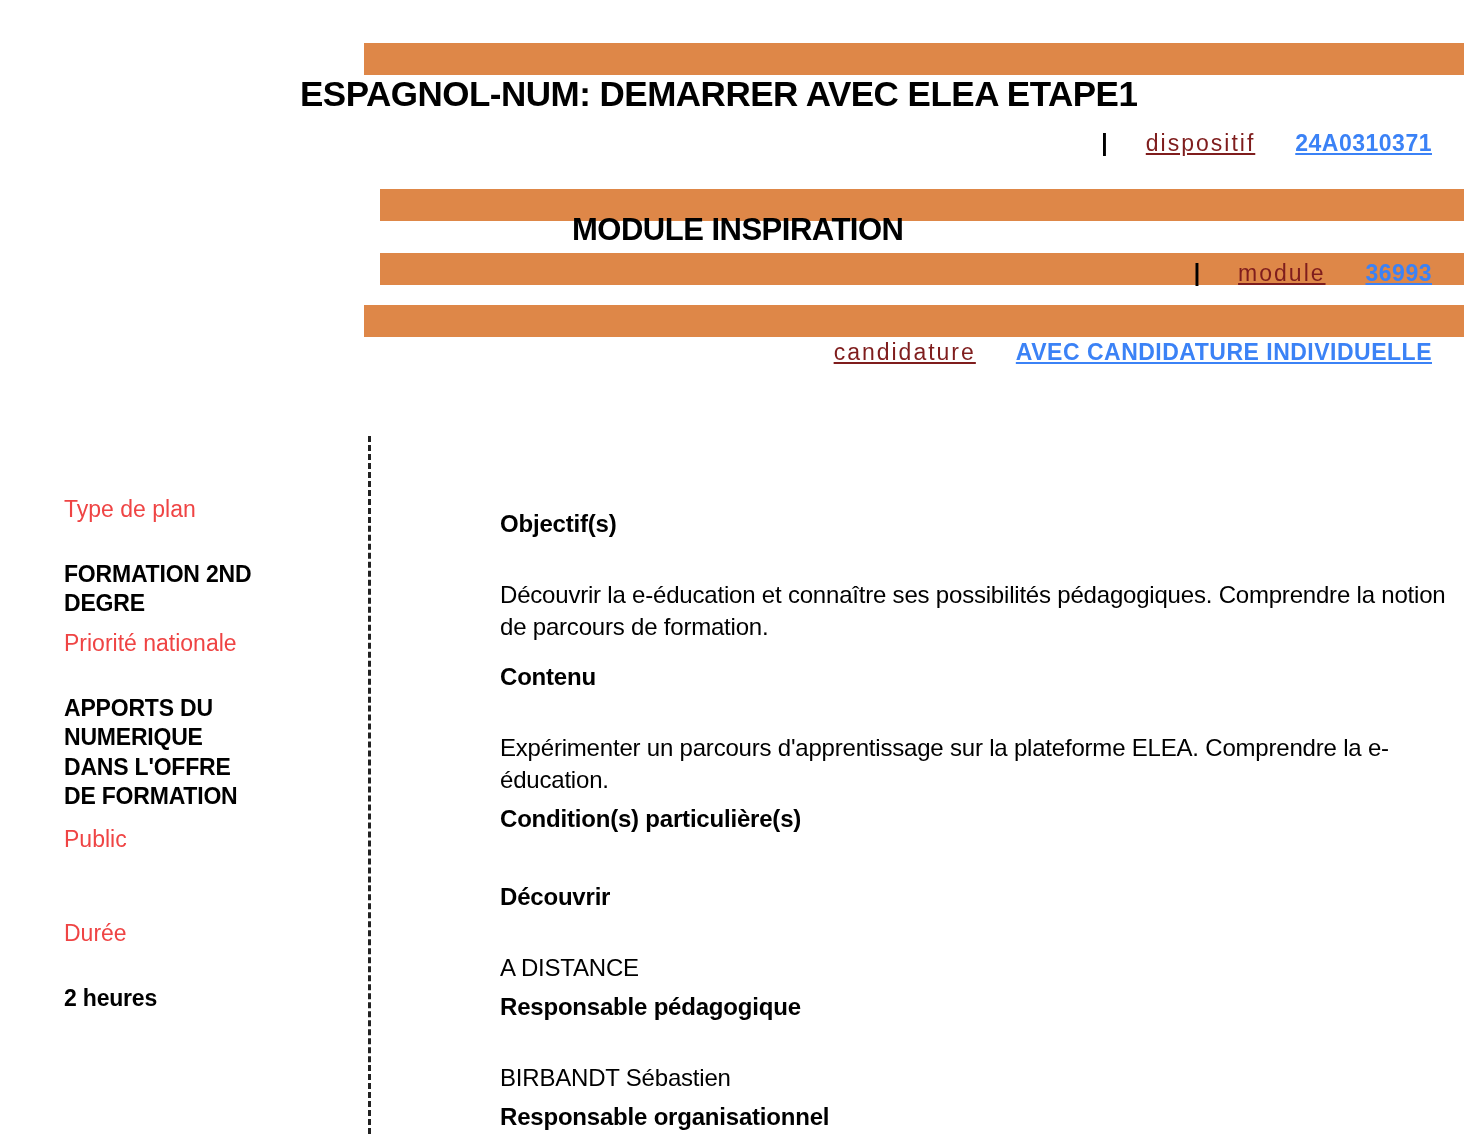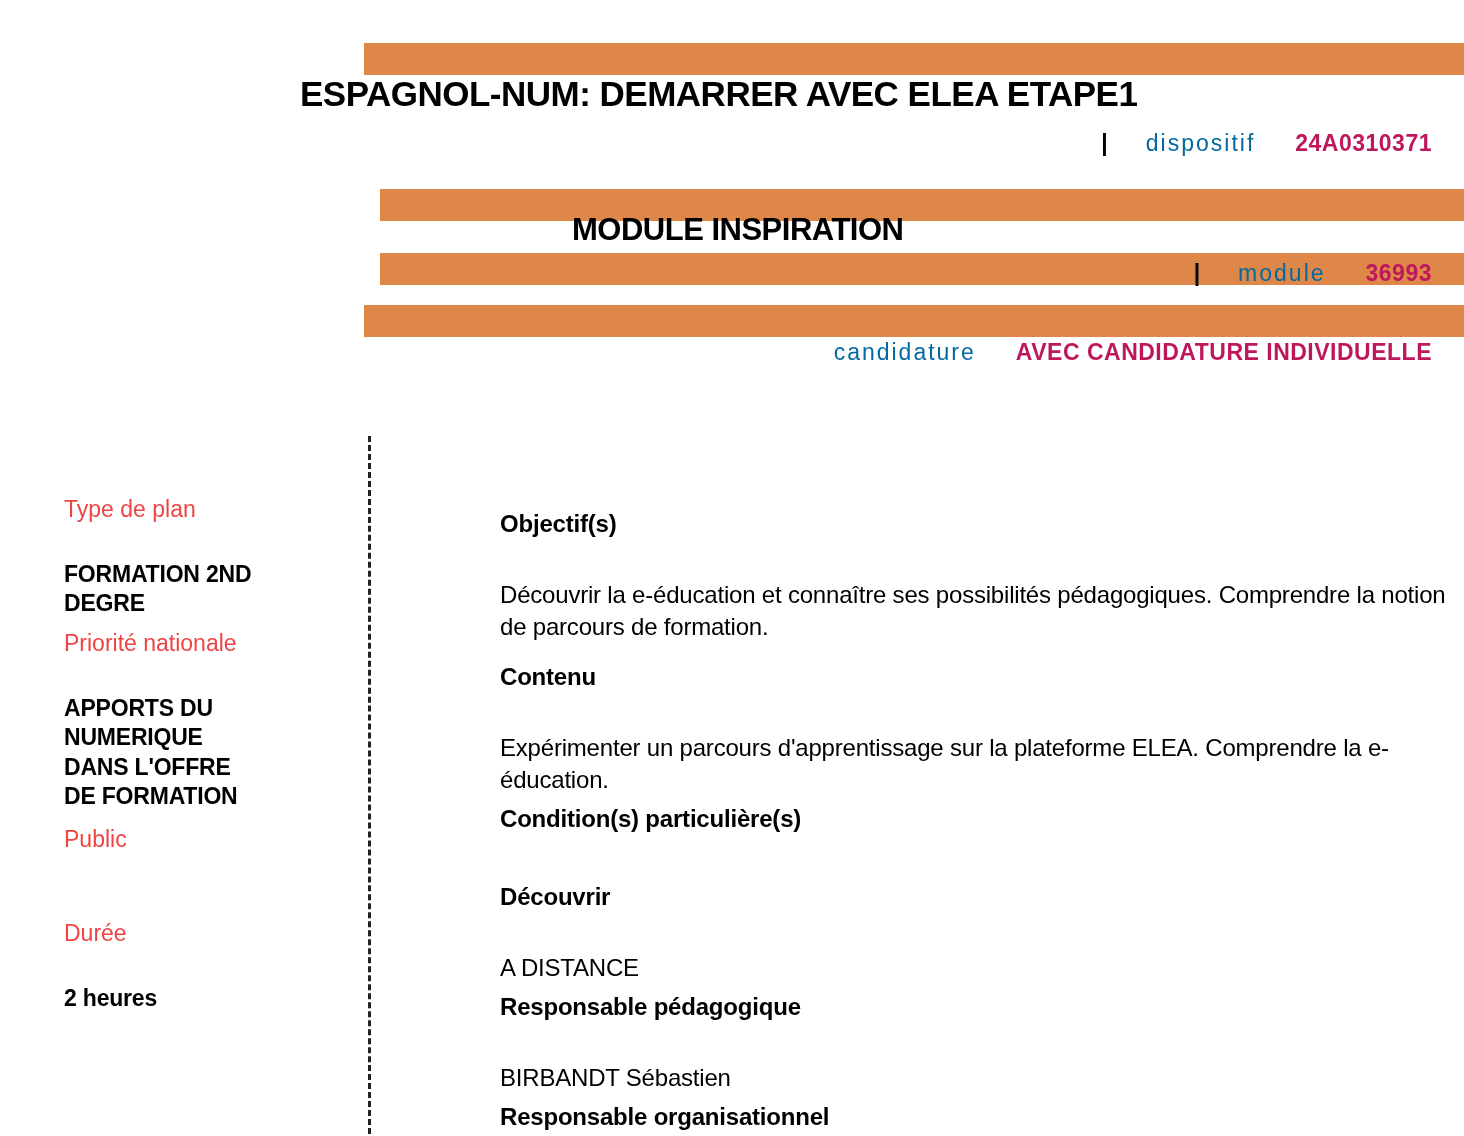--- a/index.html
+++ b/index.html
@@ -34,22 +34,22 @@
     font-size: 31px; font-weight: bold; letter-spacing: -0.5px;
     white-space: nowrap;
   }
 
   
   .meta-row {
     position: absolute; right: 16px;
     font-size: 23px; white-space: nowrap; text-align: right;
   }
   .meta-row .pipe { font-weight: bold; color: #000; margin-right: 6px; }
-  .meta-label { color: #0369a1; letter-spacing: 2px; margin-right: 8px; }
-  .meta-value { font-weight: bold; color: #be185d; letter-spacing: 0.5px; }
+  .meta-label { color: #7f1d1d; letter-spacing: 2px; margin-right: 8px; text-decoration: underline; }
+  .meta-value { font-weight: bold; color: #3b82f6; letter-spacing: 0.5px; text-decoration: underline; }
   .meta-dispositif { top: 98px; }
   .meta-module     { top: 228px; }
   .meta-candidature{ top: 307px; }
 
   
   .v-separator {
     position: absolute; left: 352px; top: 420px; height: 716px; width: 0;
     border-left: 3px dashed #222222;
   }
 

